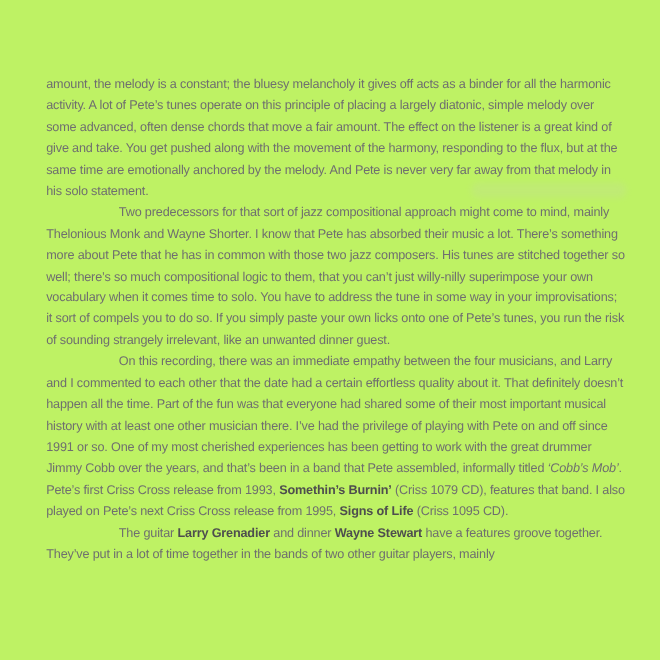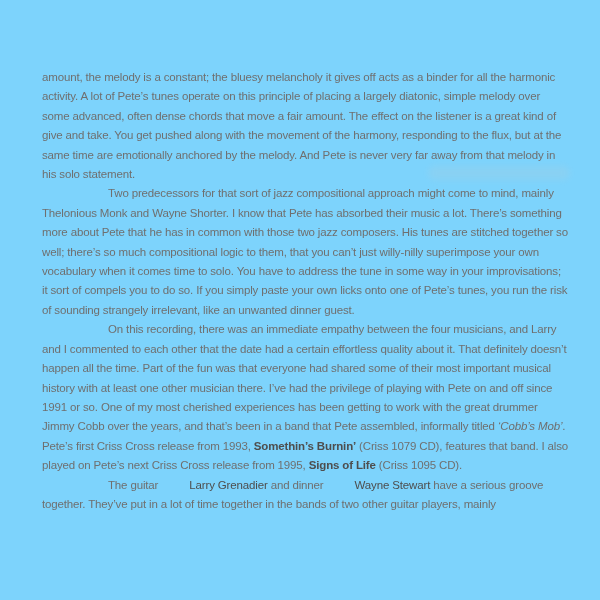--- a/index.html
+++ b/index.html
@@ -9,21 +9,21 @@
   body {
     width: 600px;
     height: 600px;
     background: #fdfdfd;
     overflow: hidden;
   }
   .page {
     position: relative;
     width: 600px;
     height: 600px;
-    background: #7dd3fc;
+    background: #bef264;
   }
   .text-block {
     position: absolute;
     left: 42px;
     top: 68px;
     width: 527px;
     font-family: "Liberation Sans", "DejaVu Sans", sans-serif;
     font-size: 11.5px;
     line-height: 19.4px;
     letter-spacing: -0.15px;
@@ -34,23 +34,22 @@
     margin: 0;
     padding: 0;
   }
   p.para.indent {
     text-indent: 66px;
   }
   .run-italic {
     font-style: italic;
   }
   .run-bold {
-    font-weight: normal;
+    font-weight: bold;
     color: #4e4e4e;
-    margin-left: 28px;
   }
   .run-bold-underline {
     font-weight: bold;
     color: #4e4e4e;
   }
   .scan-smudge {
     position: absolute;
     left: 428px;
     top: 166px;
     width: 142px;
@@ -64,15 +63,15 @@
 </style>
 </head>
 <body>
 
 <div class="page">
   <div class="scan-smudge"></div>
   <main class="text-block">
       <p class="para"><span>amount, the melody is a constant; the bluesy melancholy it gives off acts as a binder for all the harmonic activity. A lot of Pete’s tunes operate on this principle of placing a largely diatonic, simple melody over some advanced, often dense chords that move a fair amount. The effect on the listener is a great kind of give and take. You get pushed along with the movement of the harmony, responding to the flux, but at the same time are emotionally anchored by the melody. And Pete is never very far away from that melody in his solo statement.</span></p>
       <p class="para indent"><span>Two predecessors for that sort of jazz compositional approach might come to mind, mainly Thelonious Monk and Wayne Shorter. I know that Pete has absorbed their music a lot. There’s something more about Pete that he has in common with those two jazz composers. His tunes are stitched together so well; there’s so much compositional logic to them, that you can’t just willy-nilly superimpose your own vocabulary when it comes time to solo.  You have to address the tune in some way in your improvisations; it sort of compels you to do so. If you simply paste your own licks onto one of Pete’s tunes, you run the risk of sounding strangely irrelevant, like an unwanted dinner guest.</span></p>
       <p class="para indent"><span>On this recording, there was an immediate empathy between the four musicians, and Larry and I commented to each other that the date had a certain effortless quality about it. That definitely doesn’t happen all the time. Part of the fun was that everyone had shared some of their most important musical history with at least one other musician there. I’ve had the privilege of playing with Pete on and off since 1991 or so. One of my most cherished experiences has been getting to work with the great drummer Jimmy Cobb over the years, and that’s been in a band that Pete assembled, informally titled </span><span class="run-italic">‘Cobb’s Mob’</span><span>. Pete’s first Criss Cross release from 1993, </span><span class="run-bold-underline">Somethin’s Burnin’</span><span> (Criss 1079 CD), features that band. I also played on Pete’s next Criss Cross release from 1995, </span><span class="run-bold-underline">Signs of Life</span><span> (Criss 1095 CD).</span></p>
-      <p class="para indent"><span>The guitar </span><span class="run-bold">Larry Grenadier</span><span> and dinner </span><span class="run-bold">Wayne Stewart</span><span> have a serious groove together. They’ve put in a lot of time together in the bands of two other guitar players, mainly</span></p>
+      <p class="para indent"><span>The guitar </span><span class="run-bold">Larry Grenadier</span><span> and dinner </span><span class="run-bold">Wayne Stewart</span><span> have a features groove together. They’ve put in a lot of time together in the bands of two other guitar players, mainly</span></p>
     </main>
 </div>
 
 </body></html>

